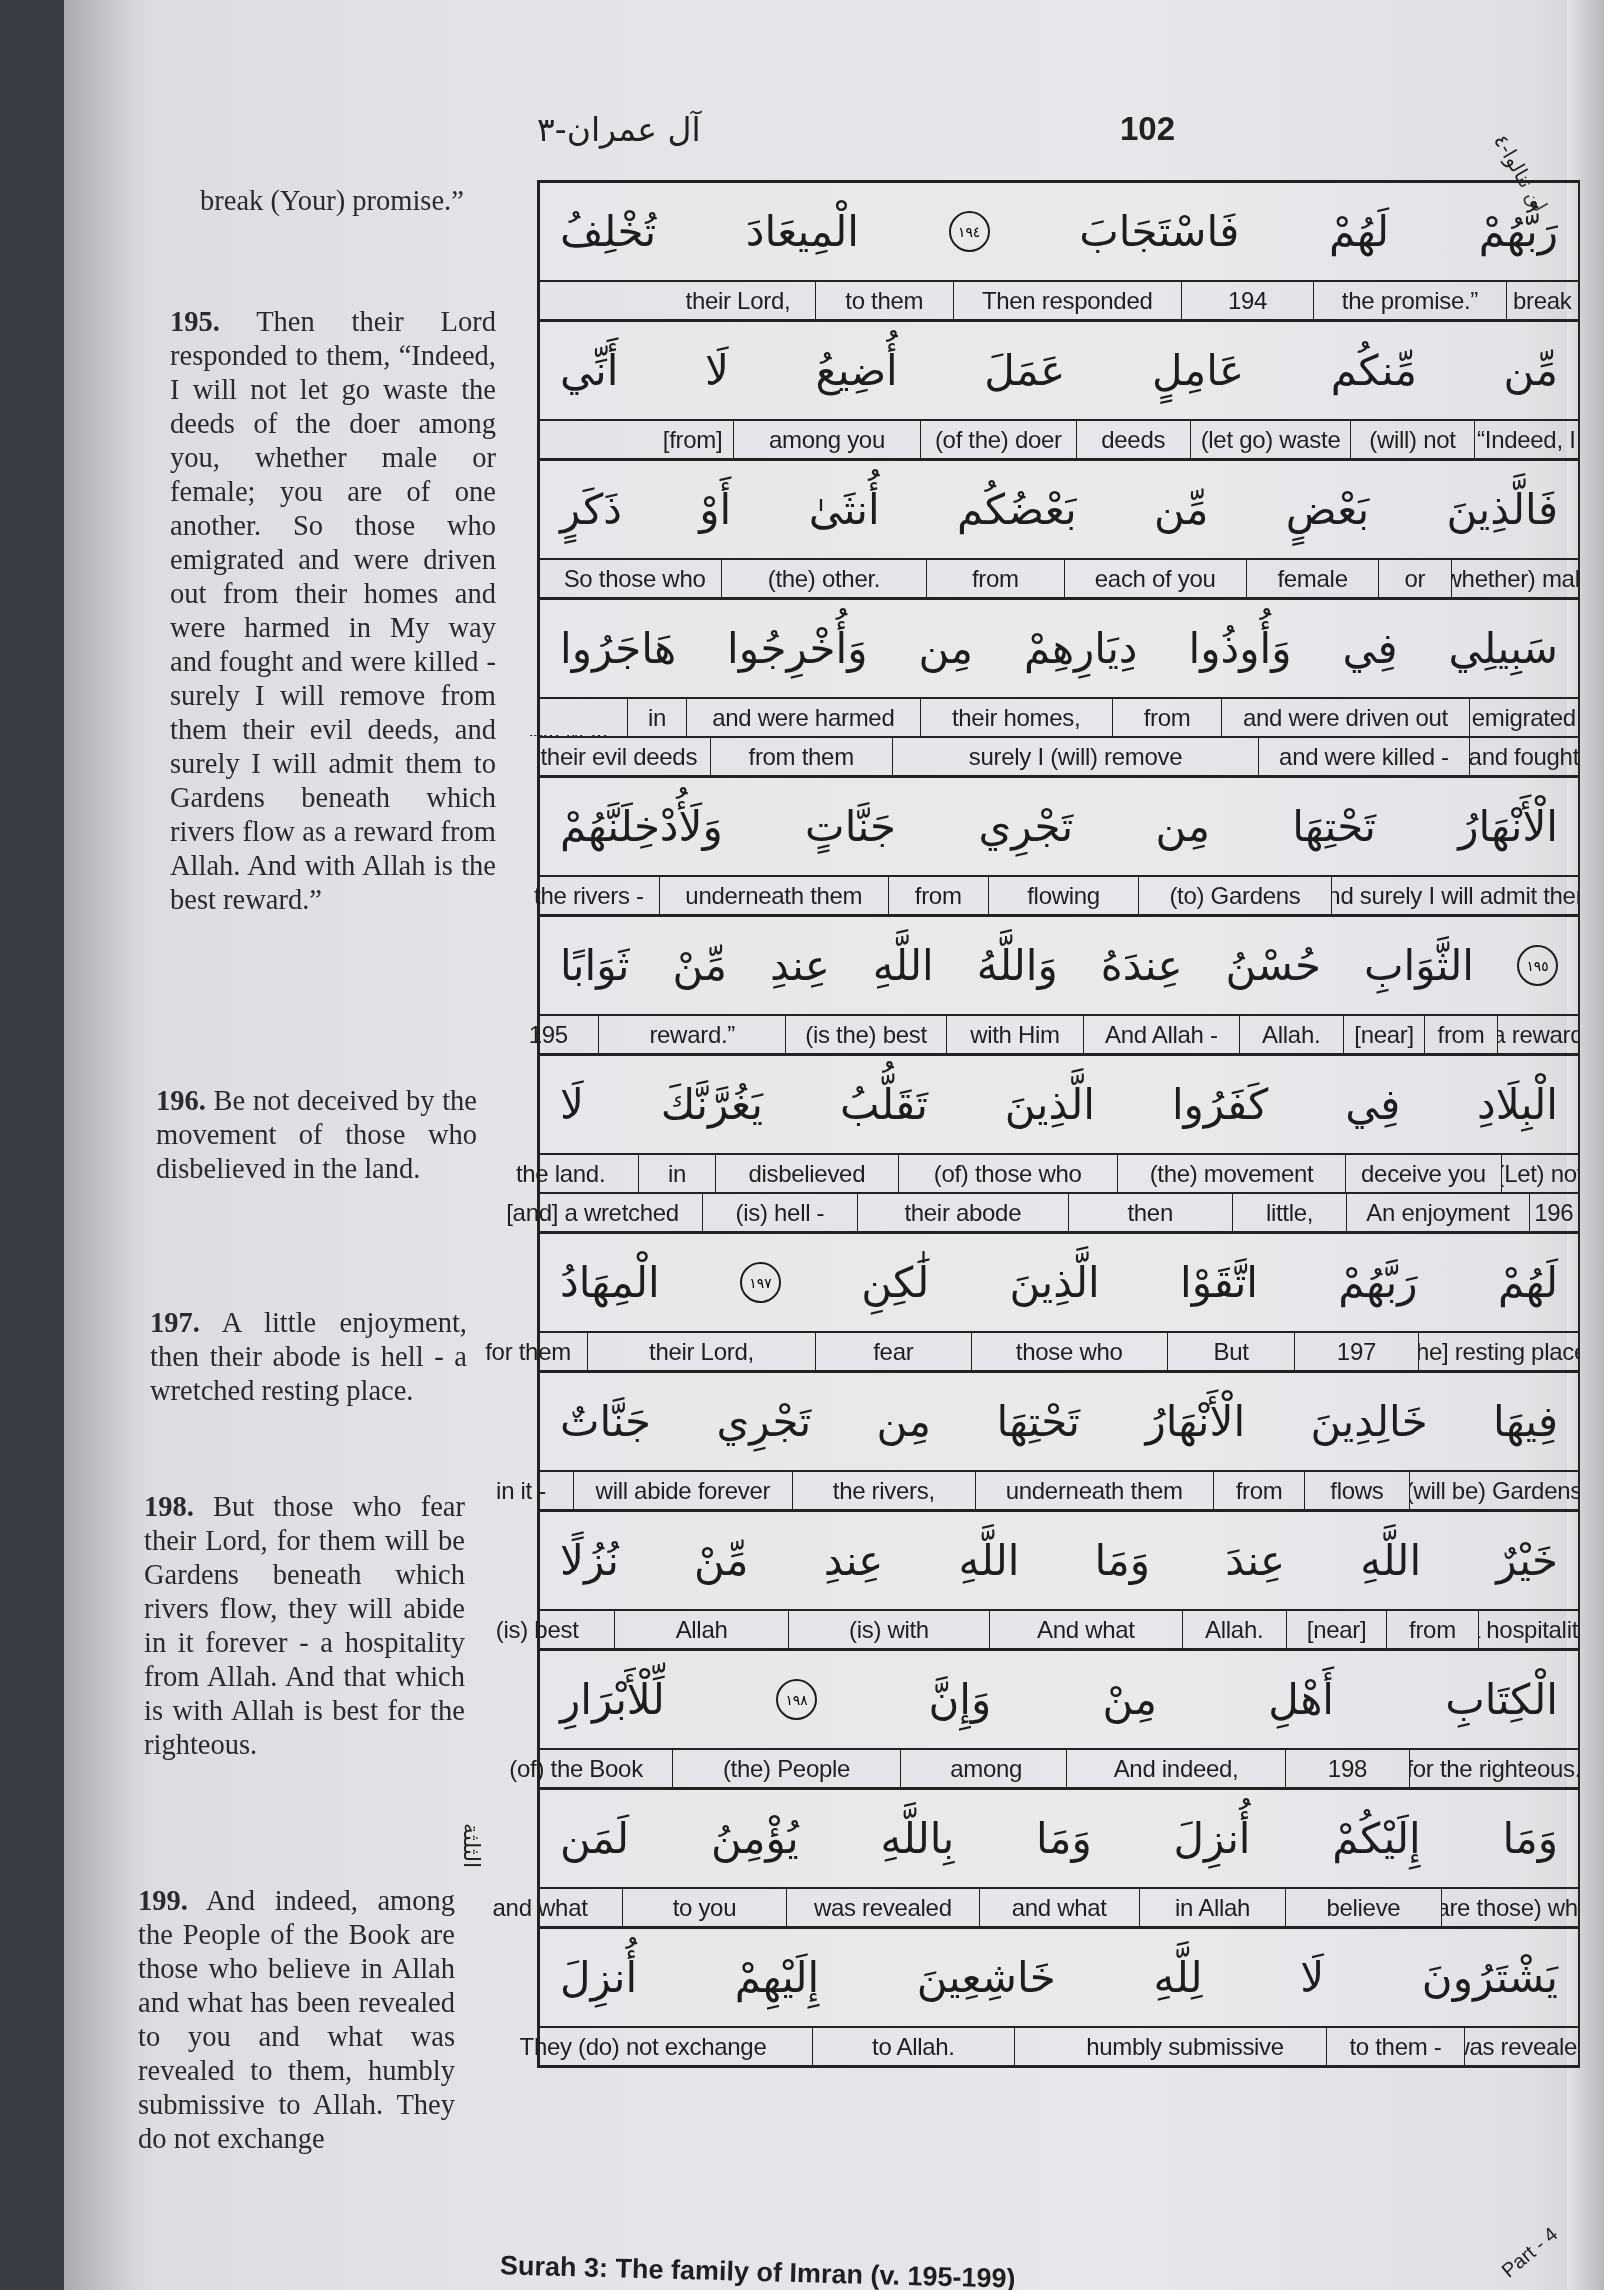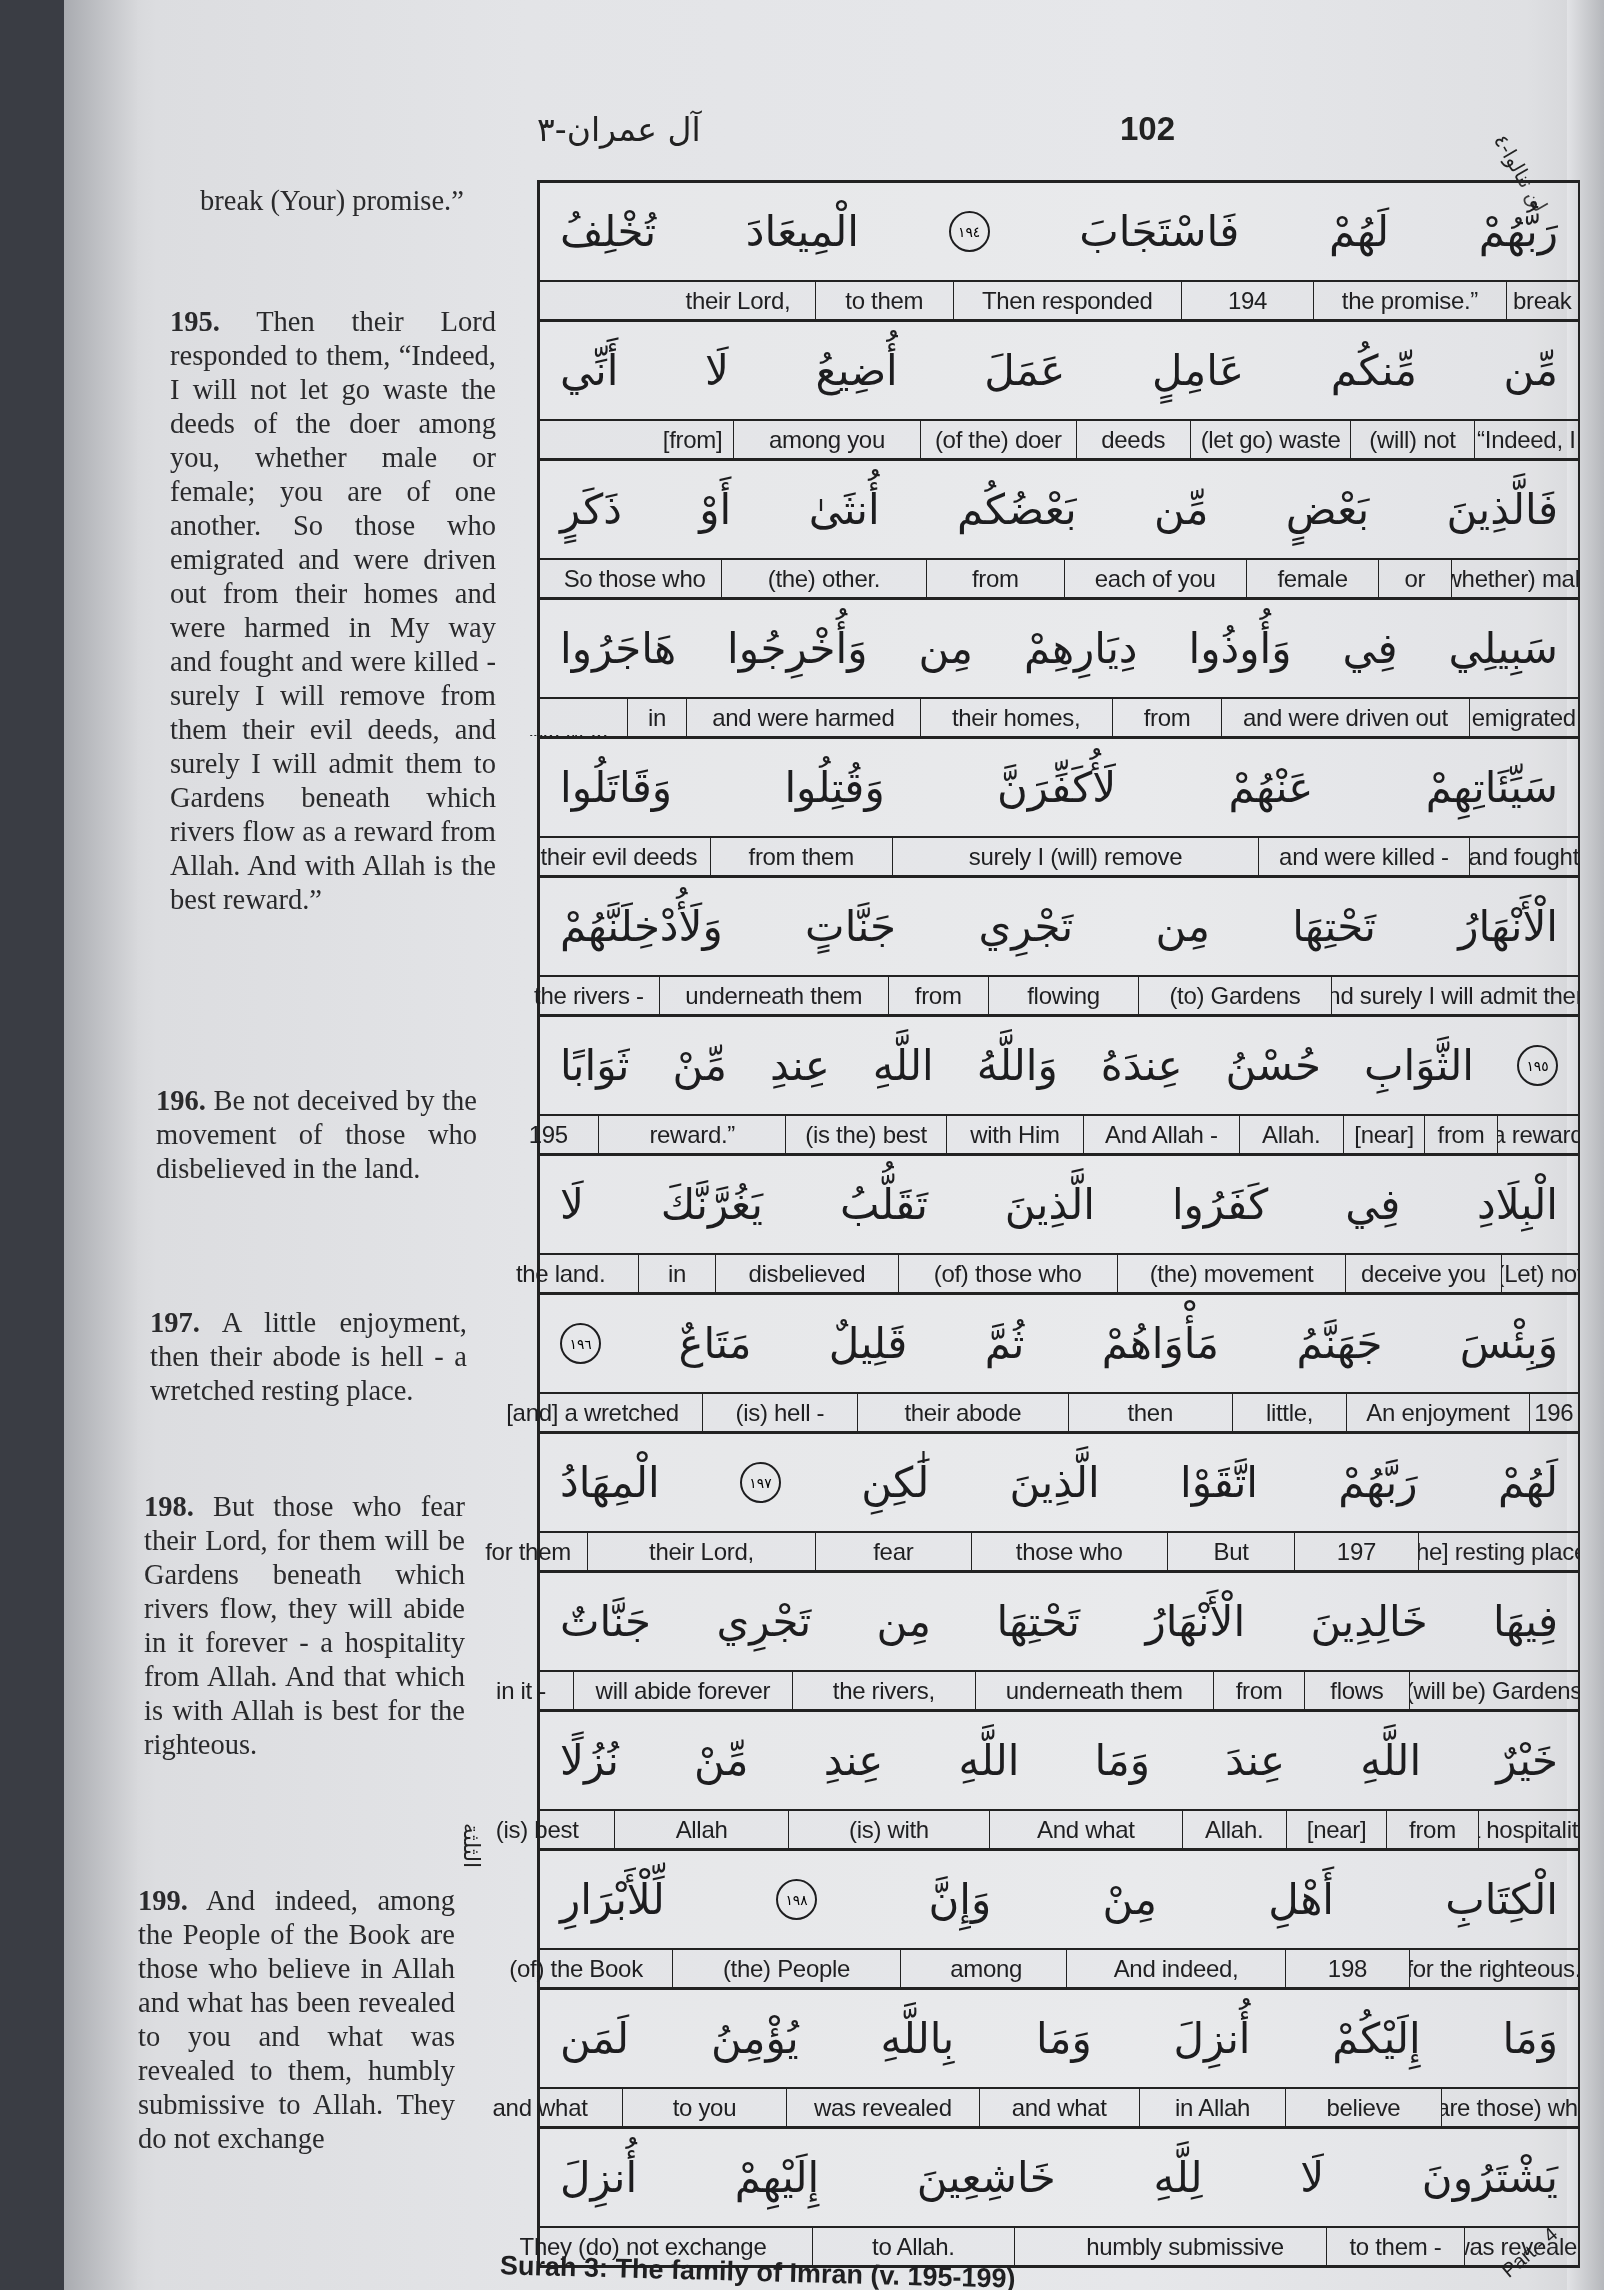--- a/index.html
+++ b/index.html
@@ -131,27 +131,20 @@
     </div>
     <div class="row-en">
       <div class="cell" style="width: 101px; flex: 0 0 auto;">emigrated</div>
       <div class="cell" style="width: 239px; flex: 0 0 auto;">and were driven out</div>
       <div class="cell" style="width: 101px; flex: 0 0 auto;">from</div>
       <div class="cell" style="width: 184px; flex: 0 0 auto;">their homes,</div>
       <div class="cell" style="width: 225px; flex: 0 0 auto;">and were harmed</div>
       <div class="cell" style="width: 51px; flex: 0 0 auto;">in</div>
       <div class="cell" style="width: 110px; flex: 0 0 auto; margin-top: 36px;">My way</div>
     </div>
-    <div class="row-ar">
-      <span class="ar">وَقَاتَلُوا</span>
-      <span class="ar">وَقُتِلُوا</span>
-      <span class="ar">لَأُكَفِّرَنَّ</span>
-      <span class="ar">عَنْهُمْ</span>
-      <span class="ar">سَيِّئَاتِهِمْ</span>
-    </div>
     <div class="row-en">
       <div class="cell" style="width: 101px; flex: 0 0 auto;">and fought</div>
       <div class="cell" style="width: 202px; flex: 0 0 auto;">and were killed -</div>
       <div class="cell" style="width: 358px; flex: 0 0 auto;">surely I (will) remove</div>
       <div class="cell" style="width: 174px; flex: 0 0 auto;">from them</div>
       <div class="cell" style="width: 174px; flex: 0 0 auto;">their evil deeds</div>
     </div>
     <div class="row-ar">
       <span class="ar">وَلَأُدْخِلَنَّهُمْ</span>
       <span class="ar">جَنَّاتٍ</span>
@@ -201,29 +194,20 @@
     </div>
     <div class="row-en">
       <div class="cell" style="width: 69px; flex: 0 0 auto;">(Let) not</div>
       <div class="cell" style="width: 147px; flex: 0 0 auto;">deceive you</div>
       <div class="cell" style="width: 220px; flex: 0 0 auto;">(the) movement</div>
       <div class="cell" style="width: 211px; flex: 0 0 auto;">(of) those who</div>
       <div class="cell" style="width: 174px; flex: 0 0 auto;">disbelieved</div>
       <div class="cell" style="width: 69px; flex: 0 0 auto;">in</div>
       <div class="cell" style="width: 147px; flex: 0 0 auto;">the land.</div>
     </div>
-    <div class="row-ar">
-      <span class="ayah">١٩٦</span>
-      <span class="ar">مَتَاعٌ</span>
-      <span class="ar">قَلِيلٌ</span>
-      <span class="ar">ثُمَّ</span>
-      <span class="ar">مَأْوَاهُمْ</span>
-      <span class="ar">جَهَنَّمُ</span>
-      <span class="ar">وَبِئْسَ</span>
-    </div>
     <div class="row-en">
       <div class="cell" style="width: 41px; flex: 0 0 auto;">196</div>
       <div class="cell" style="width: 174px; flex: 0 0 auto;">An enjoyment</div>
       <div class="cell" style="width: 106px; flex: 0 0 auto;">little,</div>
       <div class="cell" style="width: 156px; flex: 0 0 auto;">then</div>
       <div class="cell" style="width: 202px; flex: 0 0 auto;">their abode</div>
       <div class="cell" style="width: 147px; flex: 0 0 auto;">(is) hell -</div>
       <div class="cell" style="width: 211px; flex: 0 0 auto;">[and] a wretched</div>
     </div>
     <div class="row-ar">

